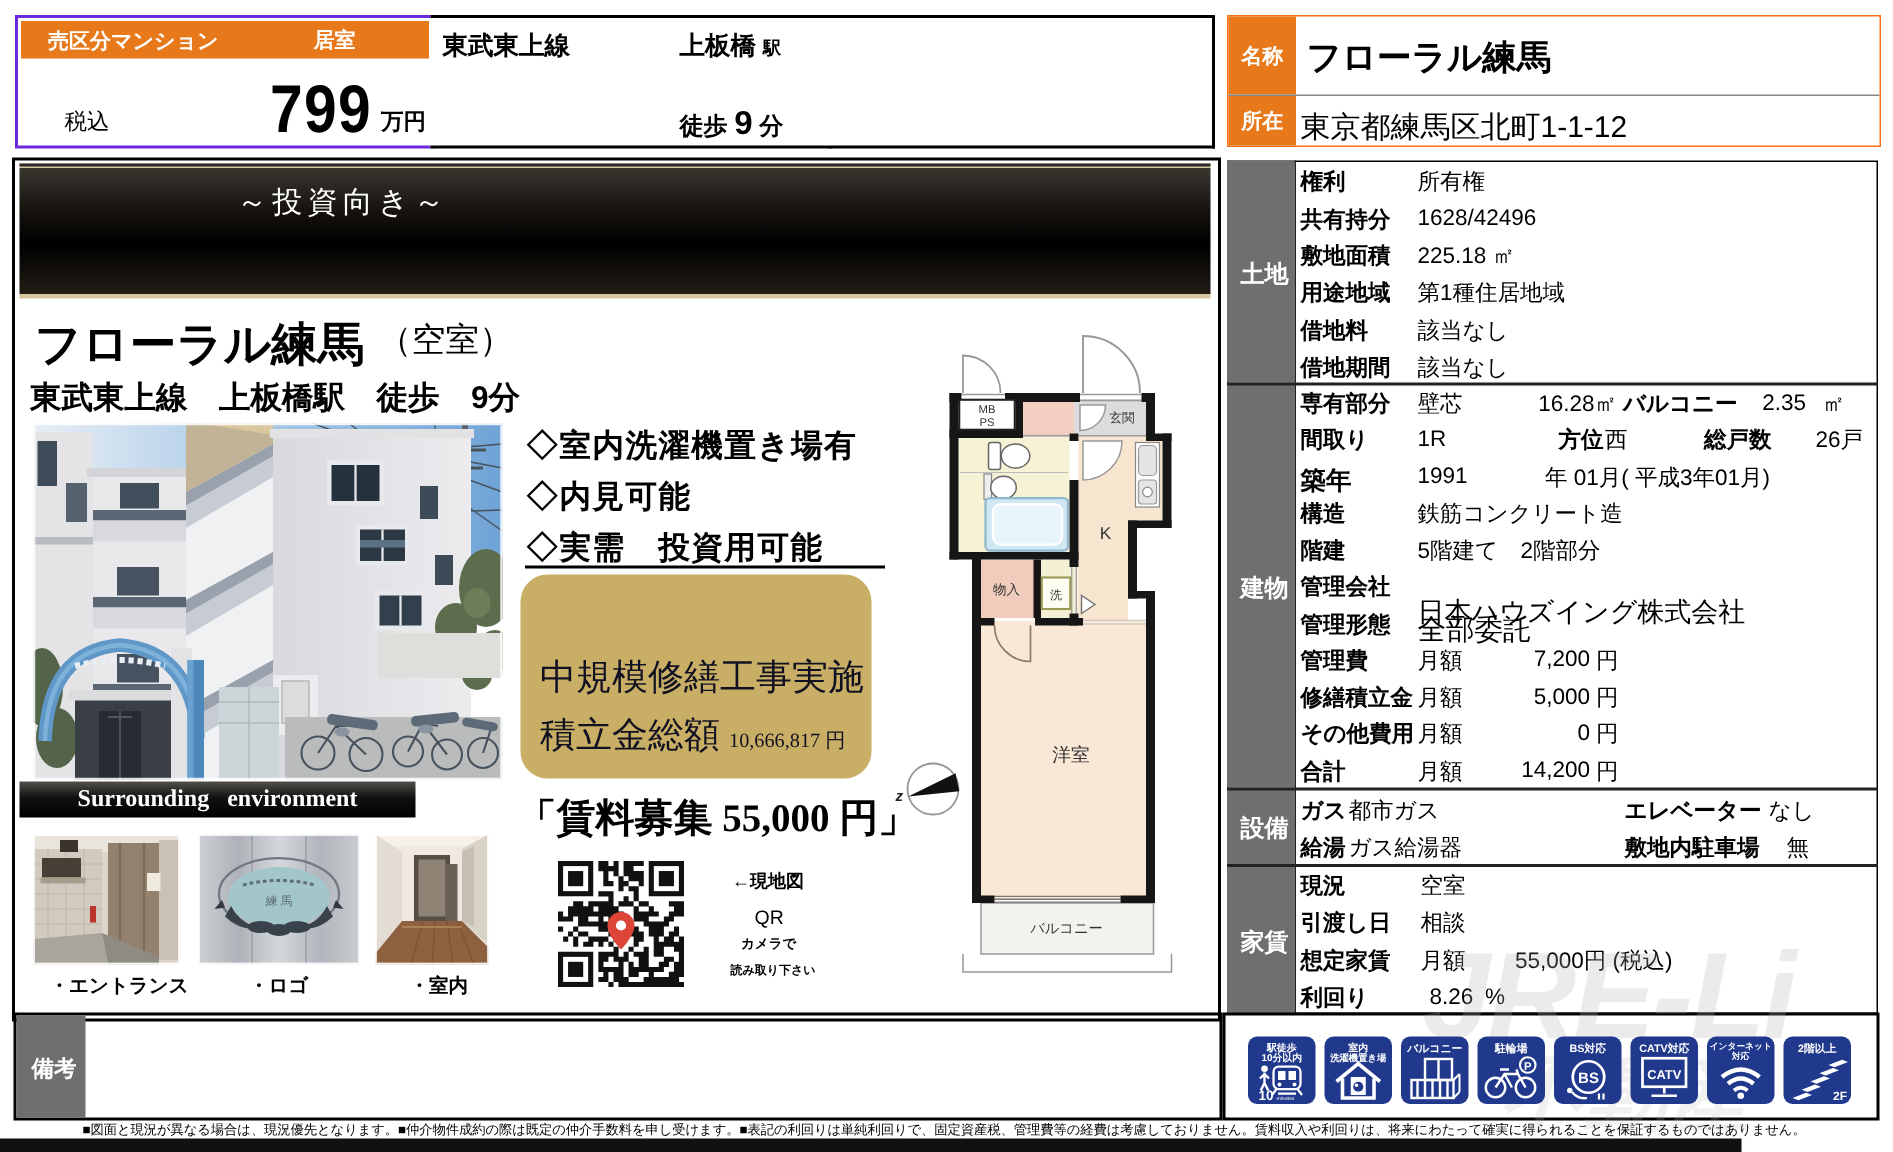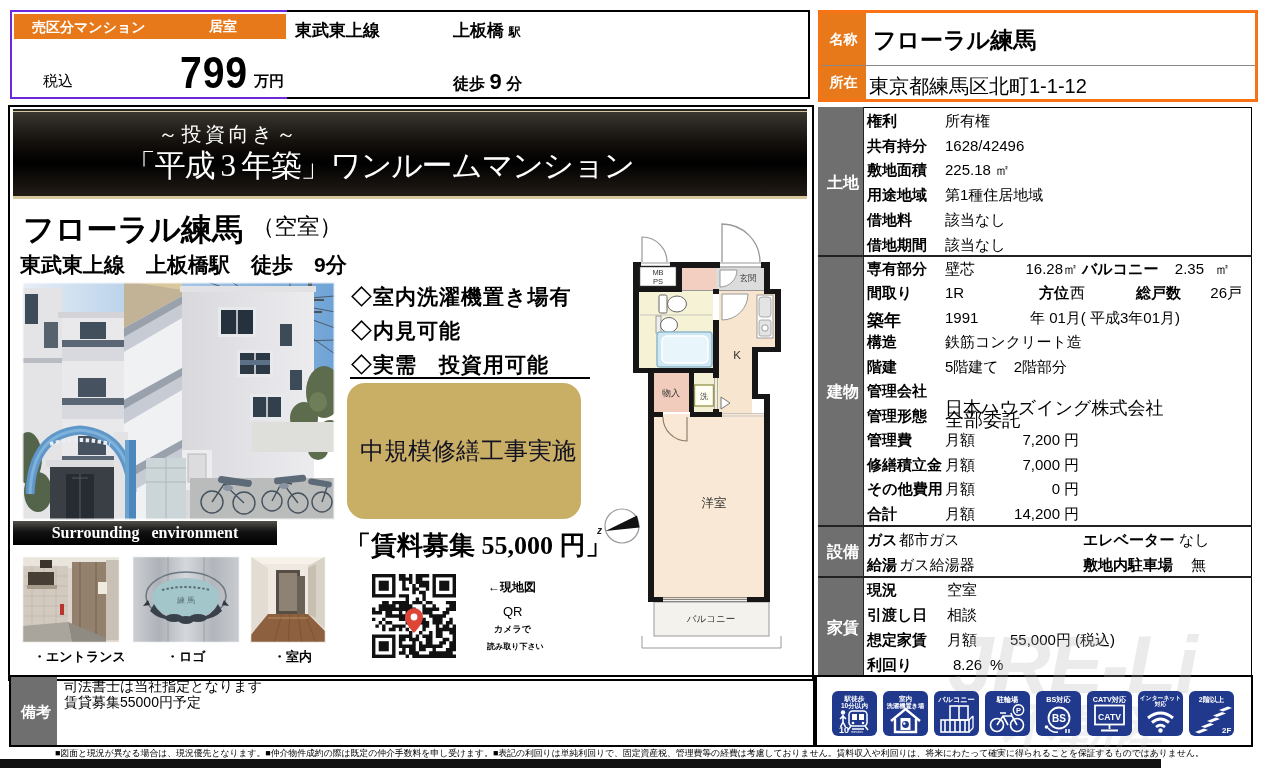--- a/index.html
+++ b/index.html
@@ -29,42 +29,41 @@
 
   <div class="abs" style="left:8px;top:7px;font-size:17px;font-weight:bold;">東武東上線</div>
 
   <div class="abs" style="left:166px;top:7px;font-size:17px;font-weight:bold;">上板橋 <span style="font-size:12px;">駅</span></div>
 
   <div class="abs" style="left:166px;top:57px;font-size:16px;font-weight:bold;">徒歩 <span style="font-size:22px;">9</span> 分</div>
 </div>
 
 <div class="abs" style="left:552px;top:10px;width:256px;height:85px;border:2px solid #000;border-left:none;background:#fff;"></div>
 
-<div class="abs" style="left:818px;top:10px;width:434px;height:86px;border:3px solid #f97316;background:#fff;">
+<div class="abs" style="left:818px;top:10px;width:434px;height:86px;border:1px solid #f97316;background:#fff;">
 
   <div class="abs" style="left:0;top:0;width:45px;height:52px;background:#e8791a;color:#fff;font-weight:bold;font-size:14px;text-align:center;line-height:52px;">名称</div>
 
   <div class="abs" style="left:52px;top:12px;font-size:23px;font-weight:bold;">フローラル練馬</div>
 
   <div class="abs" style="left:0;top:52px;width:434px;height:1px;background:#888;"></div>
 
   <div class="abs" style="left:0;top:53px;width:45px;height:33px;background:#e8791a;color:#fff;font-weight:bold;font-size:14px;text-align:center;line-height:33px;">所在</div>
 
   <div class="abs" style="left:48px;top:60px;font-size:20px;">東京都練馬区北町1-1-12</div>
 </div>
 
 <div class="abs" style="left:8px;top:105px;width:802px;height:572px;border:2px solid #000;background:#fff;"></div>
 
 <div class="abs" style="left:13px;top:109px;width:794px;height:90px;background:linear-gradient(#39352f,#15110d 35%,#000 60%,#221c15);border-top:3px solid #d6c69c;border-bottom:3px solid #d6c69c;box-sizing:border-box;">
 
   <div class="abs" style="left:0;top:-3px;width:794px;height:2px;background:#2a2a28;"></div>
 
   <div class="abs serif" style="left:145px;top:9px;font-size:20px;color:#fff;letter-spacing:3.5px;">～投資向き～</div>
 
-  <div class="abs serif" style="left:112px;top:33px;font-size:31px;color:#fff;letter-spacing:-1.3px;">「平成 3 年築」ワンルームマンション</div>
 </div>
 
 <div class="abs serif" style="left:23px;top:209px;font-size:31px;font-weight:bold;">フローラル練馬</div>
 
 <div class="abs serif" style="left:252px;top:211px;font-size:22.5px;">（空室）</div>
 
 <div class="abs" style="left:20px;top:251px;font-size:21px;font-weight:bold;">東武東上線　上板橋駅　徒歩　9分</div>
 
 <svg class="abs" style="left:22px;top:282px;" width="313" height="238" viewBox="0 0 313 238">
 <defs>
@@ -206,20 +205,21 @@
 </svg>
 
 <div class="abs" style="left:351px;top:283px;font-size:21px;font-weight:bold;letter-spacing:1px;">◇室内洗濯機置き場有</div>
 <div class="abs" style="left:351px;top:317px;font-size:21px;font-weight:bold;letter-spacing:1px;">◇内見可能</div>
 <div class="abs" style="left:351px;top:351px;font-size:21px;font-weight:bold;letter-spacing:1px;">◇実需　投資用可能</div>
 
 <div class="abs" style="left:350px;top:377px;width:240px;height:1.5px;background:#000;"></div>
 
 <div class="abs" style="left:347px;top:383px;width:234px;height:136px;background:#c9ae65;border-radius:18px;color:#111122;">
   <div class="abs serif" style="left:13px;top:52px;font-size:24px;">中規模修繕工事実施</div>
+  <div class="abs serif" style="left:13px;top:91px;font-size:24px;">積立金総額 <span style="font-size:13.5px;">10,666,817 円</span></div>
 </div>
 
 <div class="abs serif" style="left:345px;top:528px;font-size:26px;font-weight:bold;">「賃料募集 55,000 円」</div>
 
 <div class="abs serif" style="left:13px;top:521px;width:264px;height:24px;background:linear-gradient(#53504b,#111 45%,#000);color:#fff;font-size:16px;font-weight:bold;text-align:center;line-height:24px;">Surrounding&nbsp;&nbsp;&nbsp;environment</div>
 
 <svg class="abs" style="left:22px;top:556px;" width="98" height="87" viewBox="0 0 98 87">
 
 <rect x="0" y="0" width="98" height="87" fill="#ddd5cb"></rect>
 <rect x="0" y="0" width="98" height="12" fill="#e9e4dc"></rect>
@@ -515,21 +515,21 @@
 <div class="abs" style="left:867px;top:382px;font-size:15px;font-weight:bold;">管理会社</div>
 <div class="abs" style="left:945px;top:396px;font-size:18px;">日本ハウズイング株式会社</div>
 <div class="abs" style="left:867px;top:407px;font-size:15px;font-weight:bold;">管理形態</div>
 <div class="abs" style="left:945px;top:407px;font-size:19px;">全部委託</div>
 <div class="abs" style="left:867px;top:431px;font-size:15px;font-weight:bold;">管理費</div>
 <div class="abs" style="left:945px;top:431px;font-size:15px;">月額</div>
 <div class="abs" style="left:985px;top:431px;width:75px;font-size:15px;text-align:right;">7,200</div>
 <div class="abs" style="left:1064px;top:431px;font-size:15px;">円</div>
 <div class="abs" style="left:867px;top:456px;font-size:15px;font-weight:bold;">修繕積立金</div>
 <div class="abs" style="left:945px;top:456px;font-size:15px;">月額</div>
-<div class="abs" style="left:985px;top:456px;width:75px;font-size:15px;text-align:right;">7,000</div>
+<div class="abs" style="left:985px;top:456px;width:75px;font-size:15px;text-align:right;">5,000</div>
 <div class="abs" style="left:1064px;top:456px;font-size:15px;">円</div>
 <div class="abs" style="left:867px;top:480px;font-size:15px;font-weight:bold;">その他費用</div>
 <div class="abs" style="left:945px;top:480px;font-size:15px;">月額</div>
 <div class="abs" style="left:985px;top:480px;width:75px;font-size:15px;text-align:right;">0</div>
 <div class="abs" style="left:1064px;top:480px;font-size:15px;">円</div>
 <div class="abs" style="left:867px;top:505px;font-size:15px;font-weight:bold;">合計</div>
 <div class="abs" style="left:945px;top:505px;font-size:15px;">月額</div>
 <div class="abs" style="left:985px;top:505px;width:75px;font-size:15px;text-align:right;">14,200</div>
 <div class="abs" style="left:1064px;top:505px;font-size:15px;">円</div>
 
@@ -552,21 +552,20 @@
 <div class="abs" style="left:867px;top:656px;font-size:15px;font-weight:bold;">利回り</div>
 <div class="abs" style="left:953px;top:656px;font-size:15px;">8.26</div>
 <div class="abs" style="left:990px;top:656px;font-size:15px;">%</div>
 
 <div class="abs" style="left:9px;top:675px;width:806px;height:72px;border:2px solid #000;box-sizing:border-box;">
 
   <div class="abs" style="left:0;top:0;width:46px;height:68px;background:#6f6f6f;color:#fff;font-weight:bold;font-size:15px;">
       <span class="abs" style="left:10px;top:26px;">備考</span>
     </div>
 
-  <div class="abs" style="left:53px;top:2px;font-size:14px;line-height:15.5px;">司法書士は当社指定となります<br>賃貸募集55000円予定</div>
 </div>
 
 <div class="abs" style="left:815px;top:675px;width:438px;height:72px;border:2px solid #000;box-sizing:border-box;"></div>
 
 <div class="abs" style="left:948px;top:618px;font-size:82px;font-weight:bold;font-style:italic;color:rgba(178,178,178,0.26);font-family:'Liberation Sans',sans-serif;letter-spacing:-2px;">JRE-Li</div>
 <div class="abs" style="left:1000px;top:692px;font-size:56px;font-weight:bold;font-style:italic;color:rgba(185,185,185,0.2);font-family:'Liberation Sans',sans-serif;">不動産</div>
 
 <svg class="abs" style="left:815px;top:677px;" width="438" height="69" viewBox="0 0 438 69">
 <defs>
 <g id="tile">

